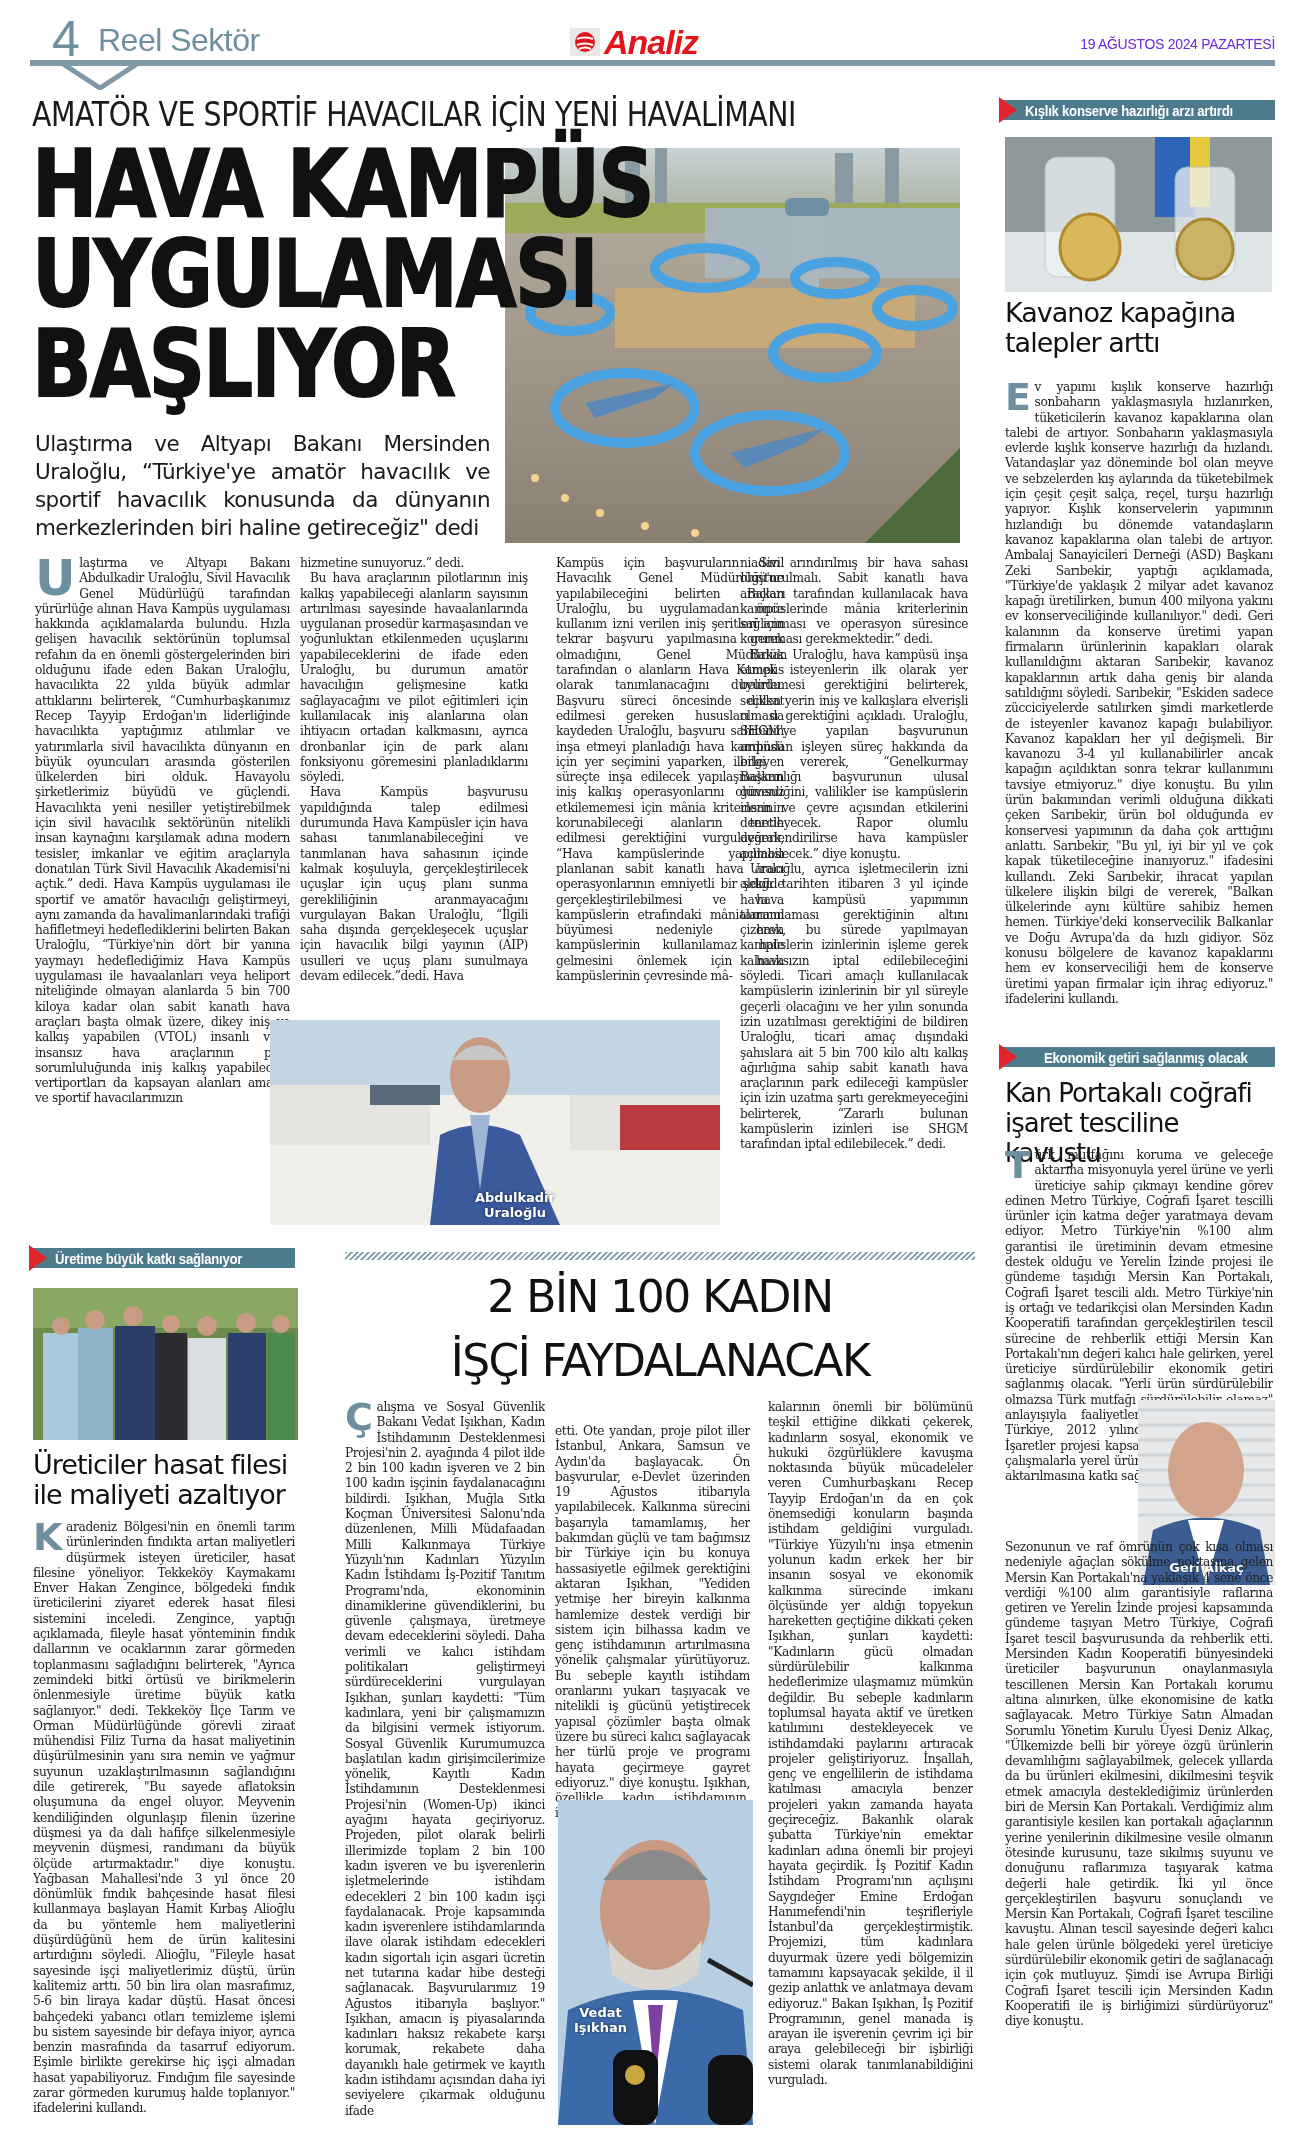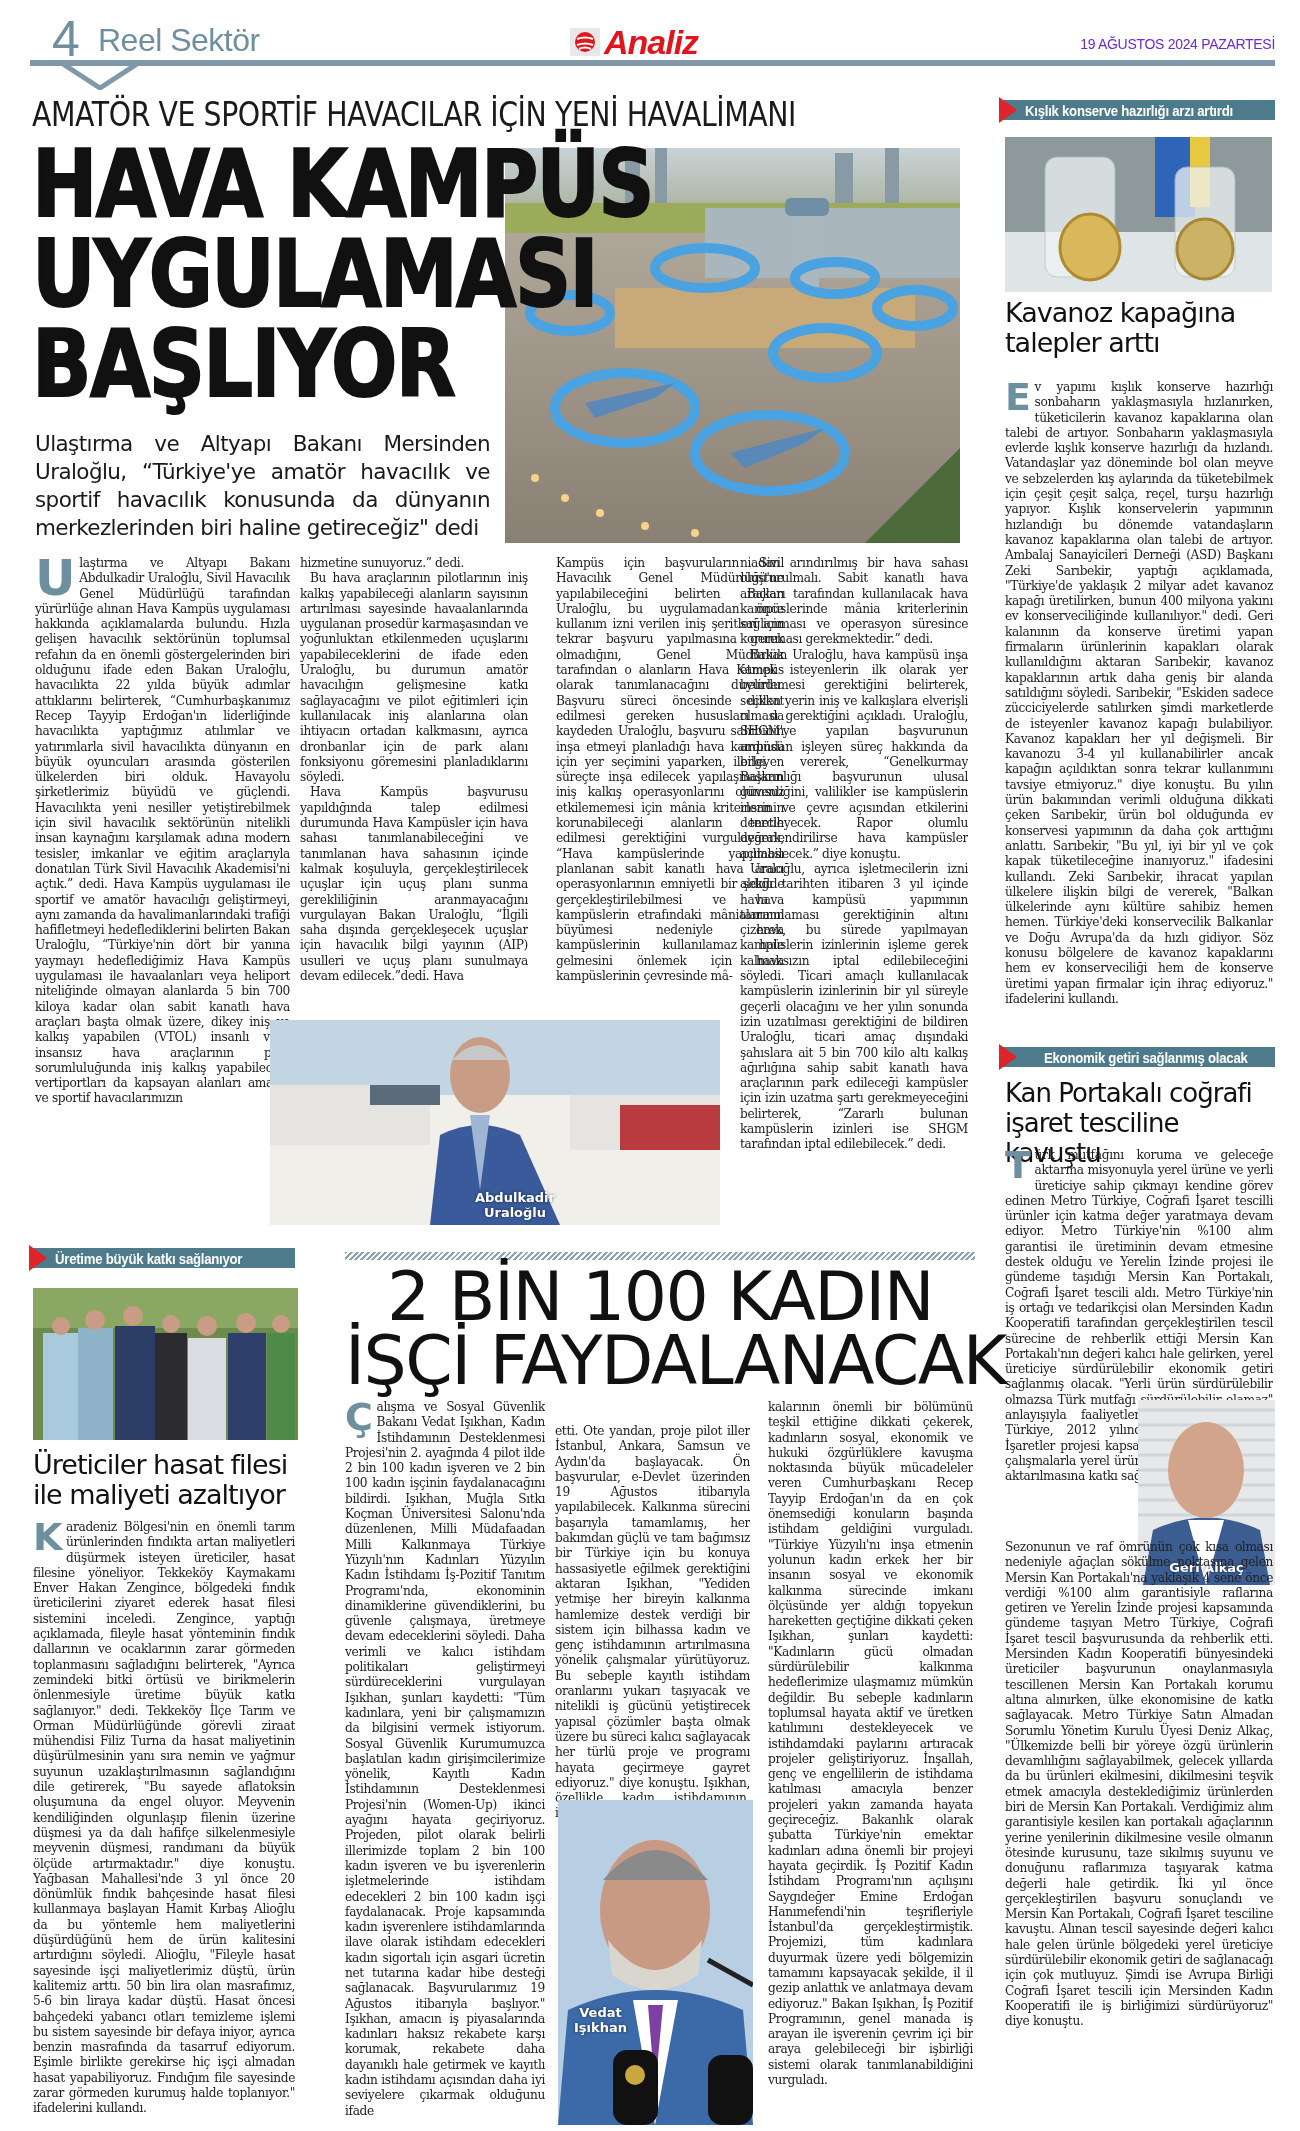--- a/index.html
+++ b/index.html
@@ -31,21 +31,21 @@
   .photo { overflow: hidden; }
   .photo-caption { font-family: "DejaVu Sans", sans-serif; font-weight: bold; color: #fff; font-size: 13px; line-height: 15px; text-shadow: 0 0 3px rgba(0,0,0,.6); text-align: center; }
 
   .tag-bar { height: 20px; background: #4d7b8b; display: flex; align-items: center; }
   .tag-arrow { width: 0; height: 0; border-top: 13px solid transparent; border-bottom: 13px solid transparent; border-left: 18px solid #e0242b; margin-left: -4px; }
   .tag-label { font-family: "Liberation Sans", sans-serif; color: #fff; font-weight: bold; font-size: 15px; margin-left: 8px; letter-spacing: -0.3px; transform: scaleX(0.88); transform-origin: left; white-space: nowrap; }
 
   .side-title { font-family: "DejaVu Sans", sans-serif; color: #111; font-size: 27px; line-height: 30px; letter-spacing: -1px; }
 
   .hatch { height: 8px; background: repeating-linear-gradient(135deg, #8aa5b4 0 2px, #fff 2px 4px); }
-  .headline2 { font-family: "DejaVu Sans", sans-serif; font-size: 68px; line-height: 64px; color: #111; text-align: center; letter-spacing: -1.5px; }
+  .headline2 { font-family: "DejaVu Sans", sans-serif; font-size: 44px; line-height: 64px; color: #111; text-align: center; letter-spacing: -1.5px; }
   .headline2 div { white-space: nowrap; }
 </style>
 </head>
 <body>
 
 <div class="abs page-num">4</div>
 <div class="abs section-name">Reel Sektör</div>
 <div class="abs logo">
   <span class="logo-mark">
     <svg width="24" height="24" viewBox="0 0 24 24">

